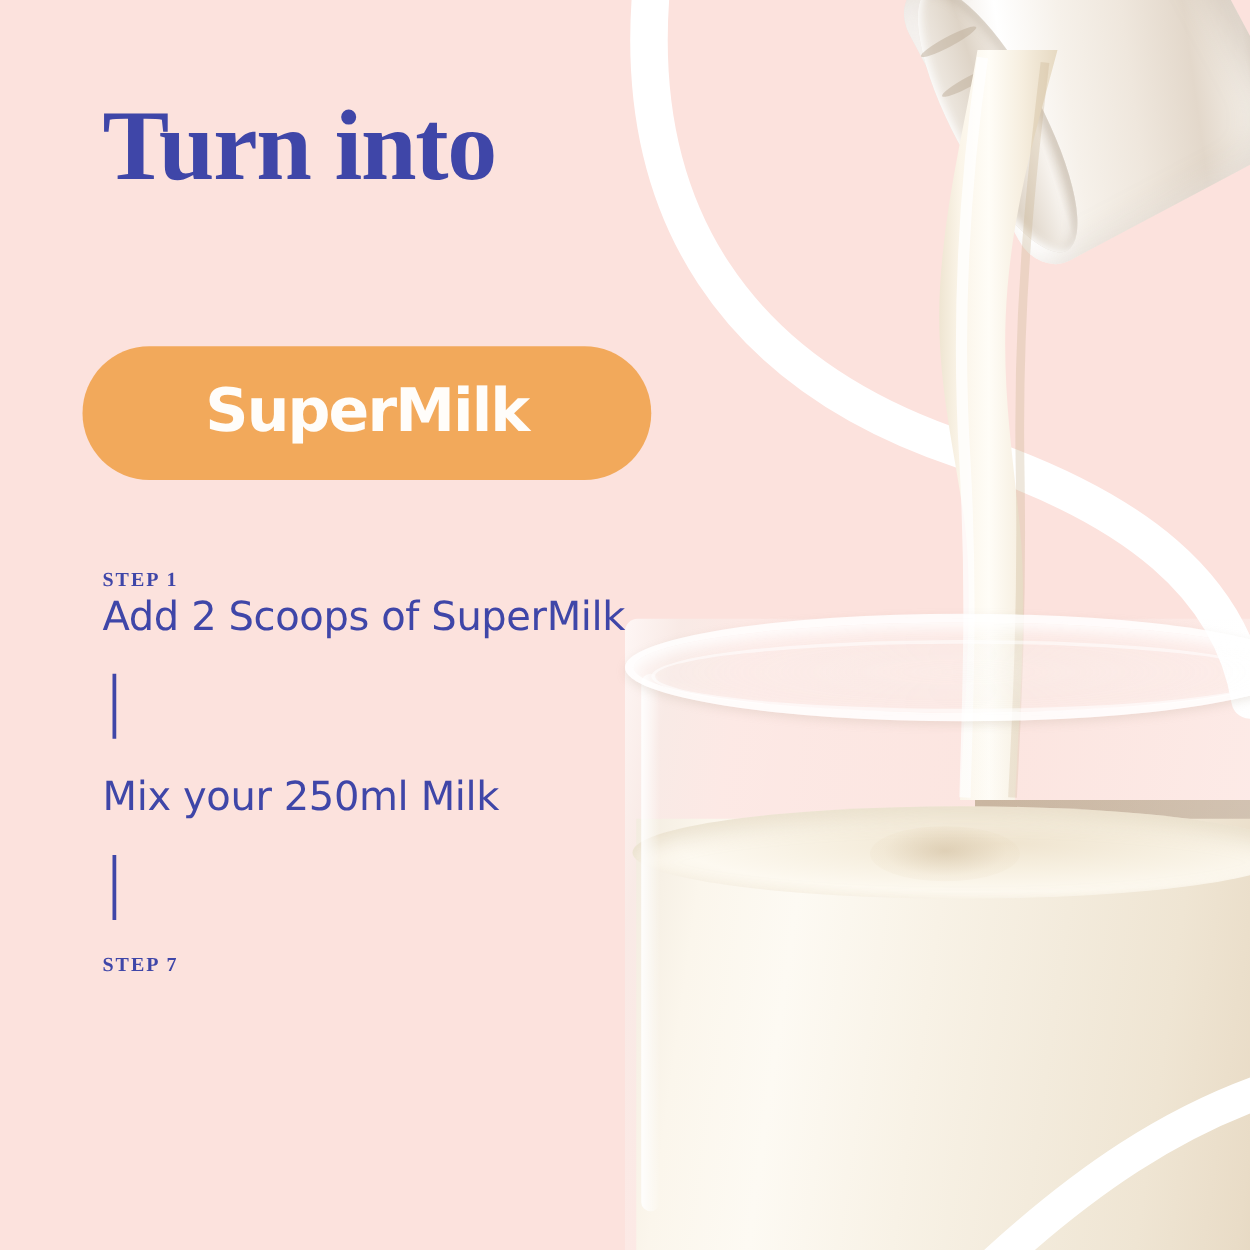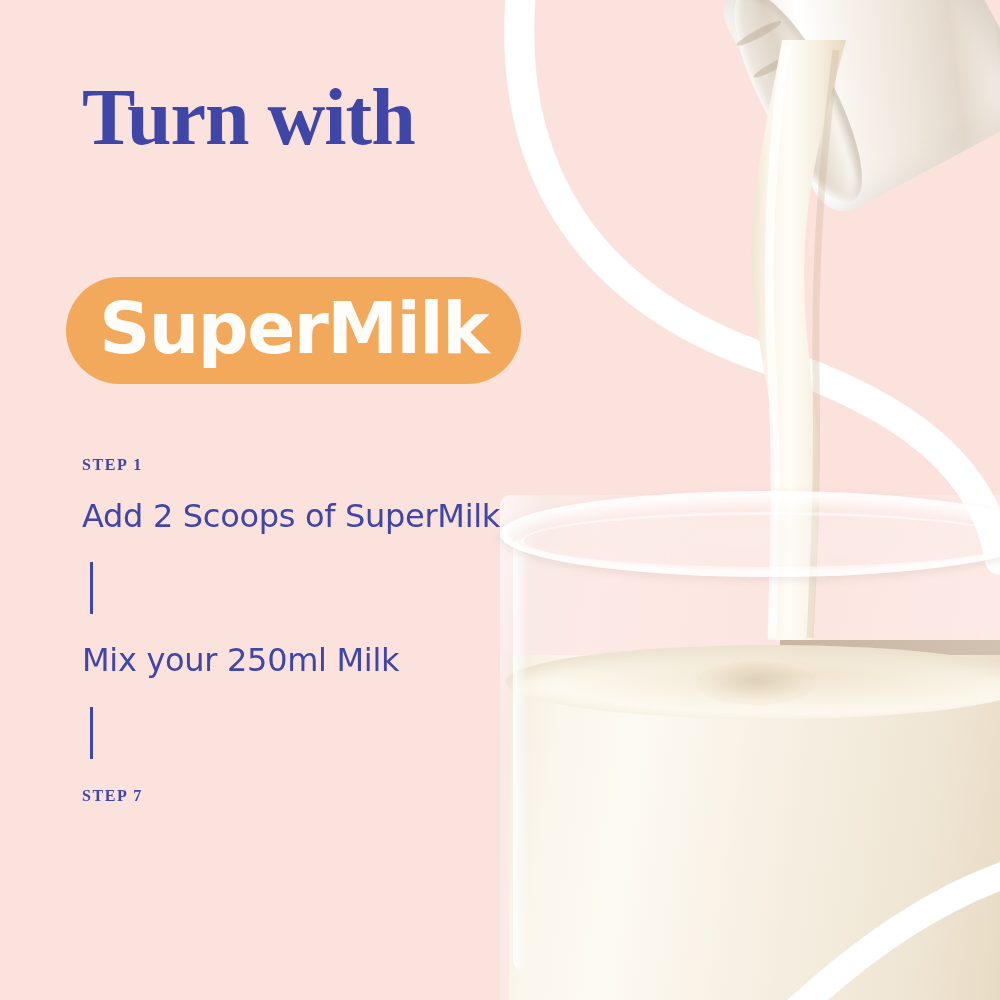--- a/index.html
+++ b/index.html
@@ -184,21 +184,21 @@
     width:455px; height:107px;
     border-radius:54px;
     background:#f2a95b;
     display:flex;
     align-items:center;
     justify-content:center;
   }
   .badge-text {
     font-family:"DejaVu Sans", sans-serif;
     font-weight:700;
-    font-size:71px;
+    font-size:48px;
     letter-spacing:-1.5px;
     color:#fffdfa;
     line-height:1;
     transform:translateY(-2px);
   }
 
   .steps {
     position:absolute;
     left:82px; top:456px;
     width:470px;
@@ -206,21 +206,21 @@
   .step { position:relative; }
   .step-label {
     font-family:"Liberation Serif", serif;
     font-weight:700;
     font-size:16px;
     letter-spacing:1.6px;
     color:#3f46a8;
     line-height:1.1;
   }
   .step-text {
-    margin-top:24px;
+    margin-top:1px;
     font-family:"DejaVu Sans", sans-serif;
     font-weight:400;
     font-size:32px;
     letter-spacing:-0.3px;
     color:#3f46a8;
     line-height:1.15;
   }
   .step-divider {
     width:3px;
     height:52px;
@@ -286,21 +286,21 @@
 
       <div class="glass-rim">
         <div class="glass-rim-inner"></div>
       </div>
     </div>
   </div>
 
   <div class="content">
 
     <h1 class="headline">
-      <span class="hl-line">Turn with</span>
+      <span class="hl-line">Turn into</span>
     </h1>
 
     <div class="badge">
       <span class="badge-text">SuperMilk</span>
     </div>
 
     <div class="steps">
 
       <div class="step">
         <div class="step-label">STEP 1</div>

